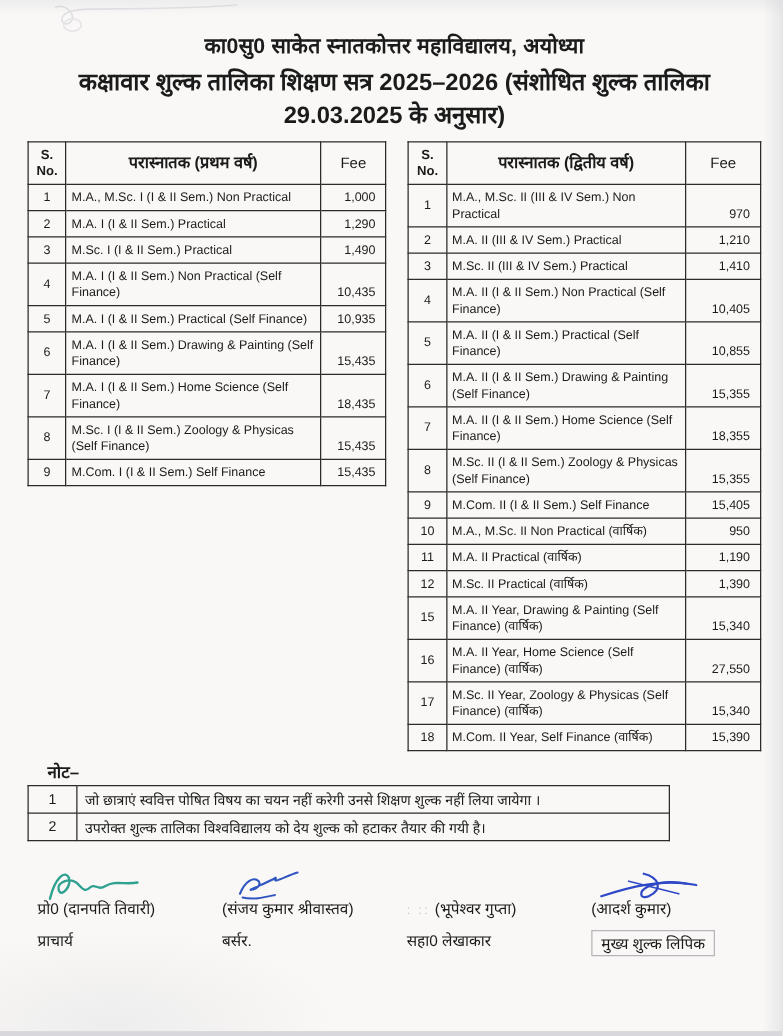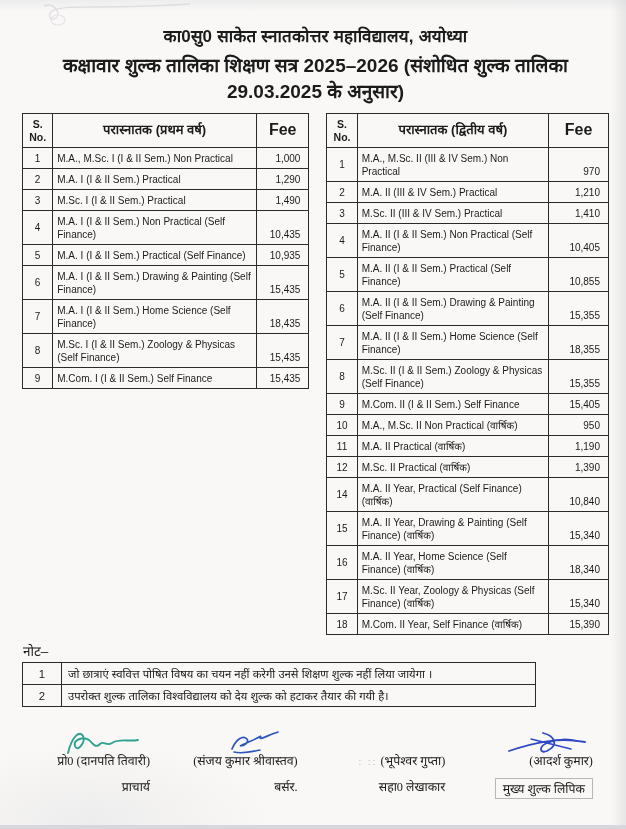--- a/index.html
+++ b/index.html
@@ -18,35 +18,35 @@
   .doc-title  { text-align:center; font-size:17px; font-weight:700; letter-spacing:.2px; }
   .doc-subtitle { text-align:center; font-size:19px; font-weight:700; margin-top:5px; }
 
   .tables-wrap { display:flex; align-items:flex-start; gap:17px; margin-top:9px; }
 
   table.fee-table { border-collapse:collapse; table-layout:fixed; font-size:10px; line-height:1.3; }
   .fee-table th, .fee-table td { border:1.6px solid var(--border,#2b2b2b); padding:3.5px 4px; vertical-align:middle; }
   .fee-table thead th { height:26px; }
   th.th-sno { width:28px; font-size:10.5px; font-weight:700; white-space:pre-line; line-height:1.15; padding:2px 1px; }
   th.th-course { font-weight:700; font-size:13px;text-align:center; }
-  th.th-fee { font-weight:700; font-size:16px; }
+  th.th-fee { font-weight:400; font-size:12px; }
   #table-first-year  th.th-course { width:205px; }
   #table-first-year  th.th-fee { width:44px; }
   #table-second-year th.th-course { width:192px; }
   #table-second-year th.th-fee { width:52px; }
   .fee-table td.cell-sno { text-align:center; }
   .fee-table td.cell-fee { text-align:right; vertical-align:bottom; padding-right:8px; }
 
-  .note-label { font-weight:400; font-size:13.5px; margin:7px 0 2px 1px; }
+  .note-label { font-weight:700; font-size:13.5px; margin:7px 0 2px 16px; }
   table.note-table { border-collapse:collapse; width:514px; font-size:11.3px; }
   .note-table td { border:1.5px solid var(--border,#2b2b2b); padding:3px 6px; }
   .note-table td.cell-sno { width:26px; text-align:center; }
 
   .sign-row { display:flex; justify-content:space-between; margin-top:20px; padding:0 16px 0 8px; }
-  .sig-block { text-align:right; min-width:120px;font-family:Liberation Serif, serif; }
+  .sig-block { text-align:left; min-width:120px; }
   .sig-art { height:32px; margin-bottom:-7px; }
   .sig-art svg { overflow:visible; }
   .sig-name { font-size:12.3px; }
   .sig-title { font-size:12.3px; margin-top:9px; }
   .stamp-box { display:inline-block; border:1px solid rgba(115,115,128,.5); padding:1px 7px; }
   .smudge { color:#9a9aa4; opacity:.6; font-size:10px; letter-spacing:2px; }
 
   .crease-topleft { position:absolute; top:0; left:40px; opacity:.5; }
 </style>
 </head>
@@ -188,33 +188,28 @@
               <td class="cell-sno">11</td>
               <td class="cell-course">M.A. II  Practical (वार्षिक)</td>
               <td class="cell-fee">1,190</td>
             </tr>
             <tr>
               <td class="cell-sno">12</td>
               <td class="cell-course">M.Sc. II  Practical (वार्षिक)</td>
               <td class="cell-fee">1,390</td>
             </tr>
             <tr>
-              <td class="cell-sno">14</td>
-              <td class="cell-course">M.A. II Year, Practical (Self Finance) (वार्षिक)</td>
-              <td class="cell-fee">10,840</td>
-            </tr>
-            <tr>
               <td class="cell-sno">15</td>
               <td class="cell-course">M.A. II Year, Drawing &amp; Painting (Self Finance) (वार्षिक)</td>
               <td class="cell-fee">15,340</td>
             </tr>
             <tr>
               <td class="cell-sno">16</td>
               <td class="cell-course">M.A. II Year, Home Science (Self Finance) (वार्षिक)</td>
-              <td class="cell-fee">18,340</td>
+              <td class="cell-fee">27,550</td>
             </tr>
             <tr>
               <td class="cell-sno">17</td>
               <td class="cell-course">M.Sc. II Year, Zoology &amp; Physicas (Self Finance) (वार्षिक)</td>
               <td class="cell-fee">15,340</td>
             </tr>
             <tr>
               <td class="cell-sno">18</td>
               <td class="cell-course">M.Com. II Year, Self Finance (वार्षिक)</td>
               <td class="cell-fee">15,390</td>

